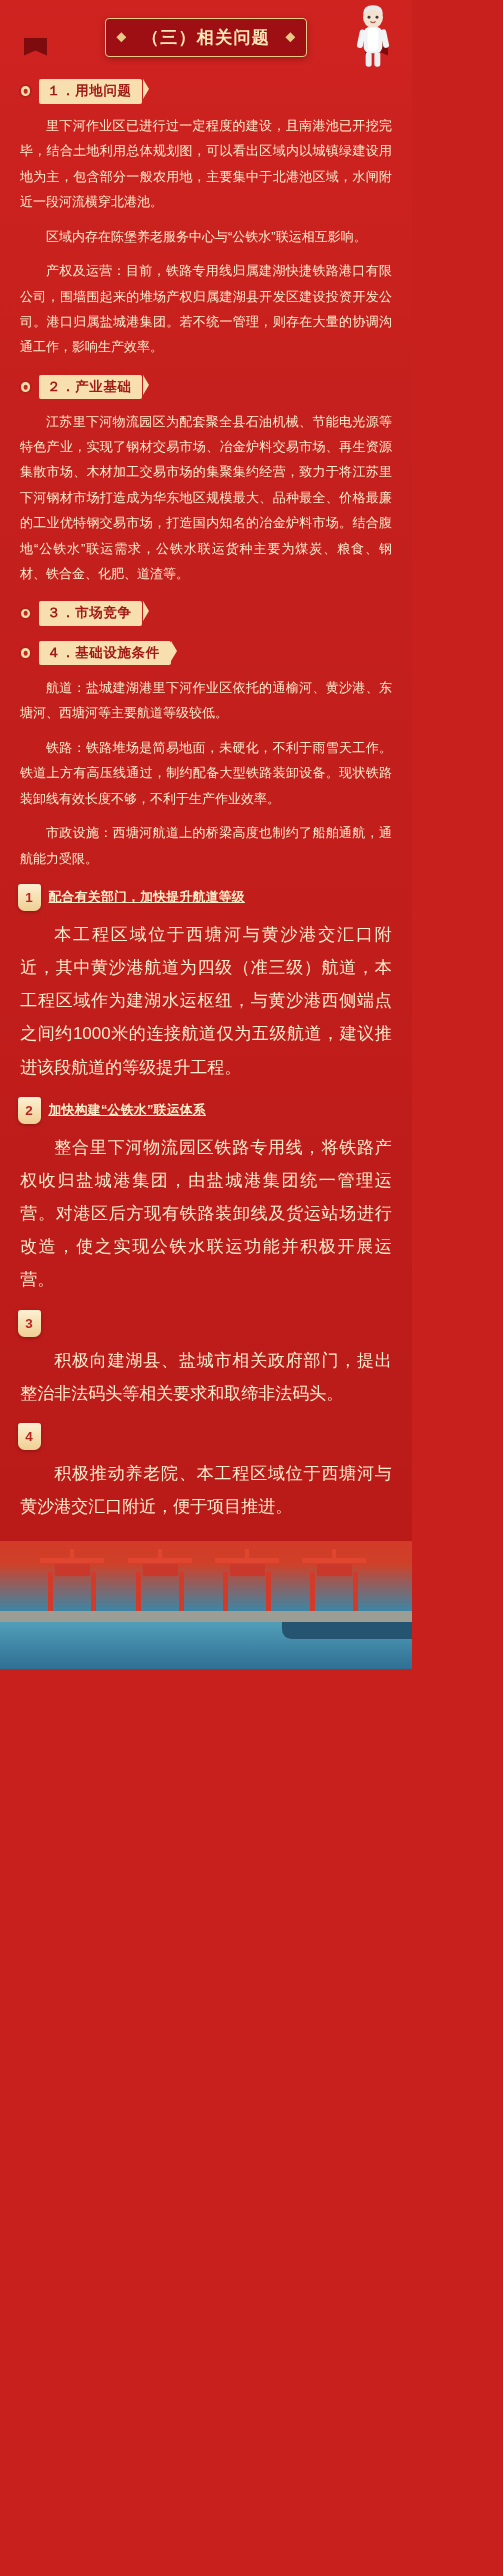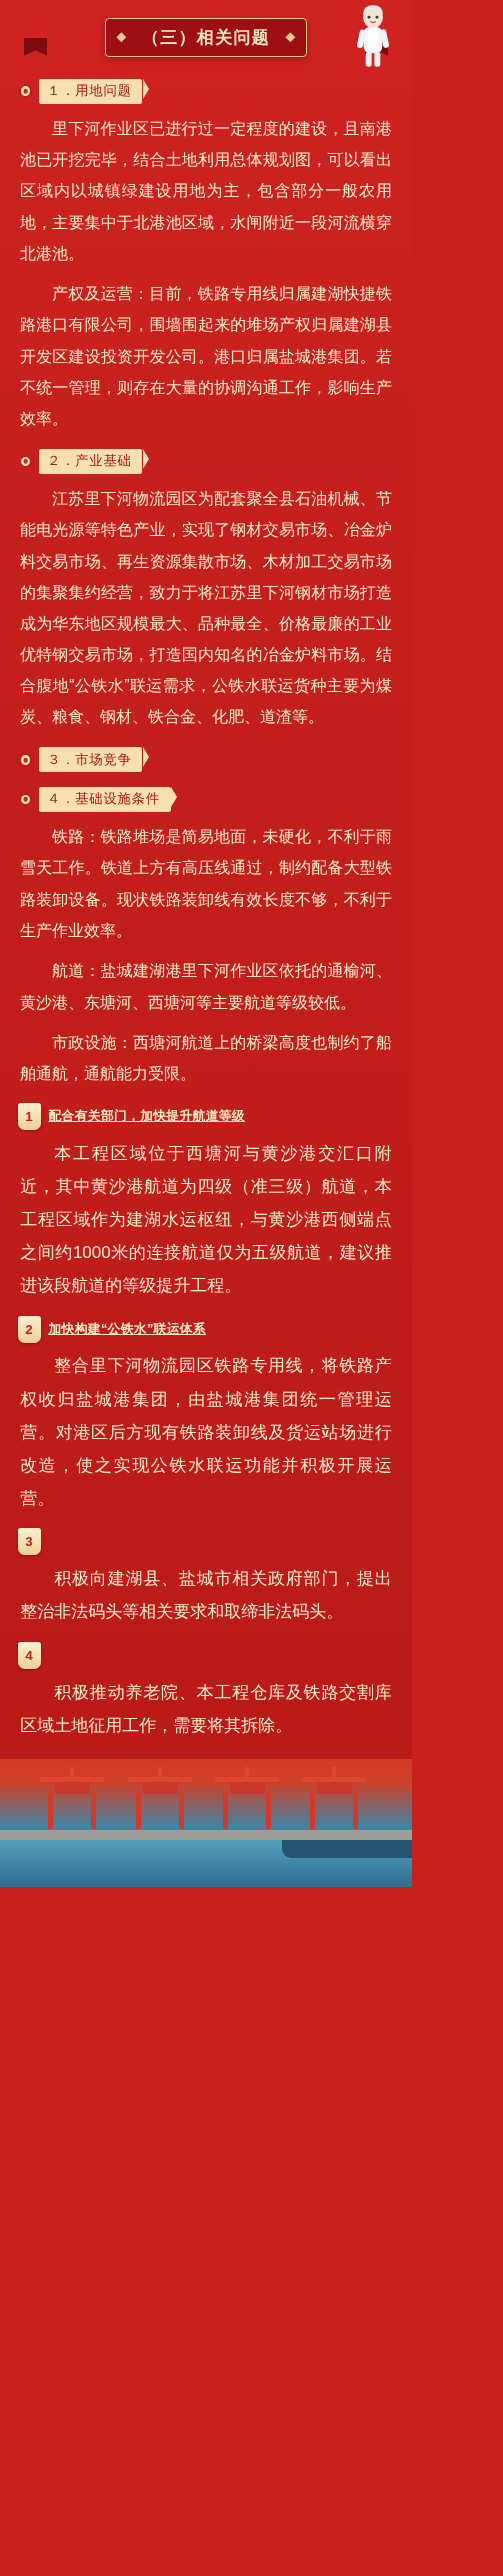--- a/index.html
+++ b/index.html
@@ -93,38 +93,38 @@
     border-radius: 50%;
     background: #c22a20;
     display: block;
   }
   .sub-head .bar {
     background: #f7dfb0;
     border-radius: 2px;
     padding: 3.4px 10.7px 3.4px 8px;
     color: #a21a16;
     font-size: 13.4px;
-    font-weight: normal;
+    font-weight: bold;
     letter-spacing: 0.7px;
     position: relative;
   }
   .sub-head .bar::after {
     content: "";
     position: absolute;
     right: -6.7px; top: 0;
     width: 0; height: 0;
     border-top: 10px solid transparent;
     border-bottom: 10.7px solid transparent;
     border-left: 6.7px solid #f7dfb0;
   }
 
   
   .para {
     margin: 9.4px 20px;
-    font-size: 16px;
+    font-size: 13px;
     line-height: 1.95;
     color: #fdeccd;
     text-indent: 2em;
     text-align: justify;
   }
 
   
   .plan-item { margin: 13.4px 17.5px 0 17.5px; position: relative; }
   .plan-head {
     display: flex;
@@ -235,20 +235,21 @@
     </svg>
   </div>
 
   <div class="sub-head">
     <span class="dot">
         <i></i>
       </span>
     <span class="bar">１．用地问题</span>
   </div>
   <p class="para">里下河作业区已进行过一定程度的建设，且南港池已开挖完毕，结合土地利用总体规划图，可以看出区域内以城镇绿建设用地为主，包含部分一般农用地，主要集中于北港池区域，水闸附近一段河流横穿北港池。</p>
+  <p class="para">区域内存在陈堡养老服务中心与“公铁水”联运相互影响。</p>
   <p class="para">产权及运营：目前，铁路专用线归属建湖快捷铁路港口有限公司，围墙围起来的堆场产权归属建湖县开发区建设投资开发公司。港口归属盐城港集团。若不统一管理，则存在大量的协调沟通工作，影响生产效率。</p>
 
   <div class="sub-head">
     <span class="dot">
         <i></i>
       </span>
     <span class="bar">２．产业基础</span>
   </div>
   <p class="para">江苏里下河物流园区为配套聚全县石油机械、节能电光源等特色产业，实现了钢材交易市场、冶金炉料交易市场、再生资源集散市场、木材加工交易市场的集聚集约经营，致力于将江苏里下河钢材市场打造成为华东地区规模最大、品种最全、价格最廉的工业优特钢交易市场，打造国内知名的冶金炉料市场。结合腹地“公铁水”联运需求，公铁水联运货种主要为煤炭、粮食、钢材、铁合金、化肥、道渣等。</p>
 
@@ -258,22 +259,22 @@
       </span>
     <span class="bar">３．市场竞争</span>
   </div>
 
   <div class="sub-head">
     <span class="dot">
         <i></i>
       </span>
     <span class="bar">４．基础设施条件</span>
   </div>
+  <p class="para">航道：盐城建湖港里下河作业区依托的通榆河、黄沙港、东塘河、西塘河等主要航道等级较低。</p>
   <p class="para">铁路：铁路堆场是简易地面，未硬化，不利于雨雪天工作。铁道上方有高压线通过，制约配备大型铁路装卸设备。现状铁路装卸线有效长度不够，不利于生产作业效率。</p>
-  <p class="para">航道：盐城建湖港里下河作业区依托的通榆河、黄沙港、东塘河、西塘河等主要航道等级较低。</p>
   <p class="para">市政设施：西塘河航道上的桥梁高度也制约了船舶通航，通航能力受限。</p>
 
 
   <div class="plan-item">
     <div class="plan-head">
       <span class="plan-num">1</span>
       <span class="plan-title">配合有关部门，加快提升航道等级</span>
     </div>
     <p class="plan-body">本工程区域位于西塘河与黄沙港交汇口附近，其中黄沙港航道为四级（准三级）航道，本工程区域作为建湖水运枢纽，与黄沙港西侧端点之间约1000米的连接航道仅为五级航道，建议推进该段航道的等级提升工程。</p>
   </div>
@@ -292,21 +293,21 @@
       <span class="plan-title"></span>
     </div>
     <p class="plan-body">积极向建湖县、盐城市相关政府部门，提出整治非法码头等相关要求和取缔非法码头。</p>
   </div>
 
   <div class="plan-item">
     <div class="plan-head">
       <span class="plan-num">4</span>
       <span class="plan-title"></span>
     </div>
-    <p class="plan-body">积极推动养老院、本工程仓库及铁路交割库区域土地征用工作，需要将其拆除。</p>
+    <p class="plan-body">积极推动养老院、本工程区域位于西塘河与黄沙港交汇口附近，便于项目推进。</p>
   </div>
 
   <div class="footer-img">
     <div class="sea"></div>
     <div class="quay"></div>
     <div class="ship"></div>
     <div class="crane" style="left:40px;">
       <div class="boom"></div>
         <div class="mast"></div>
         <div class="body"></div>

